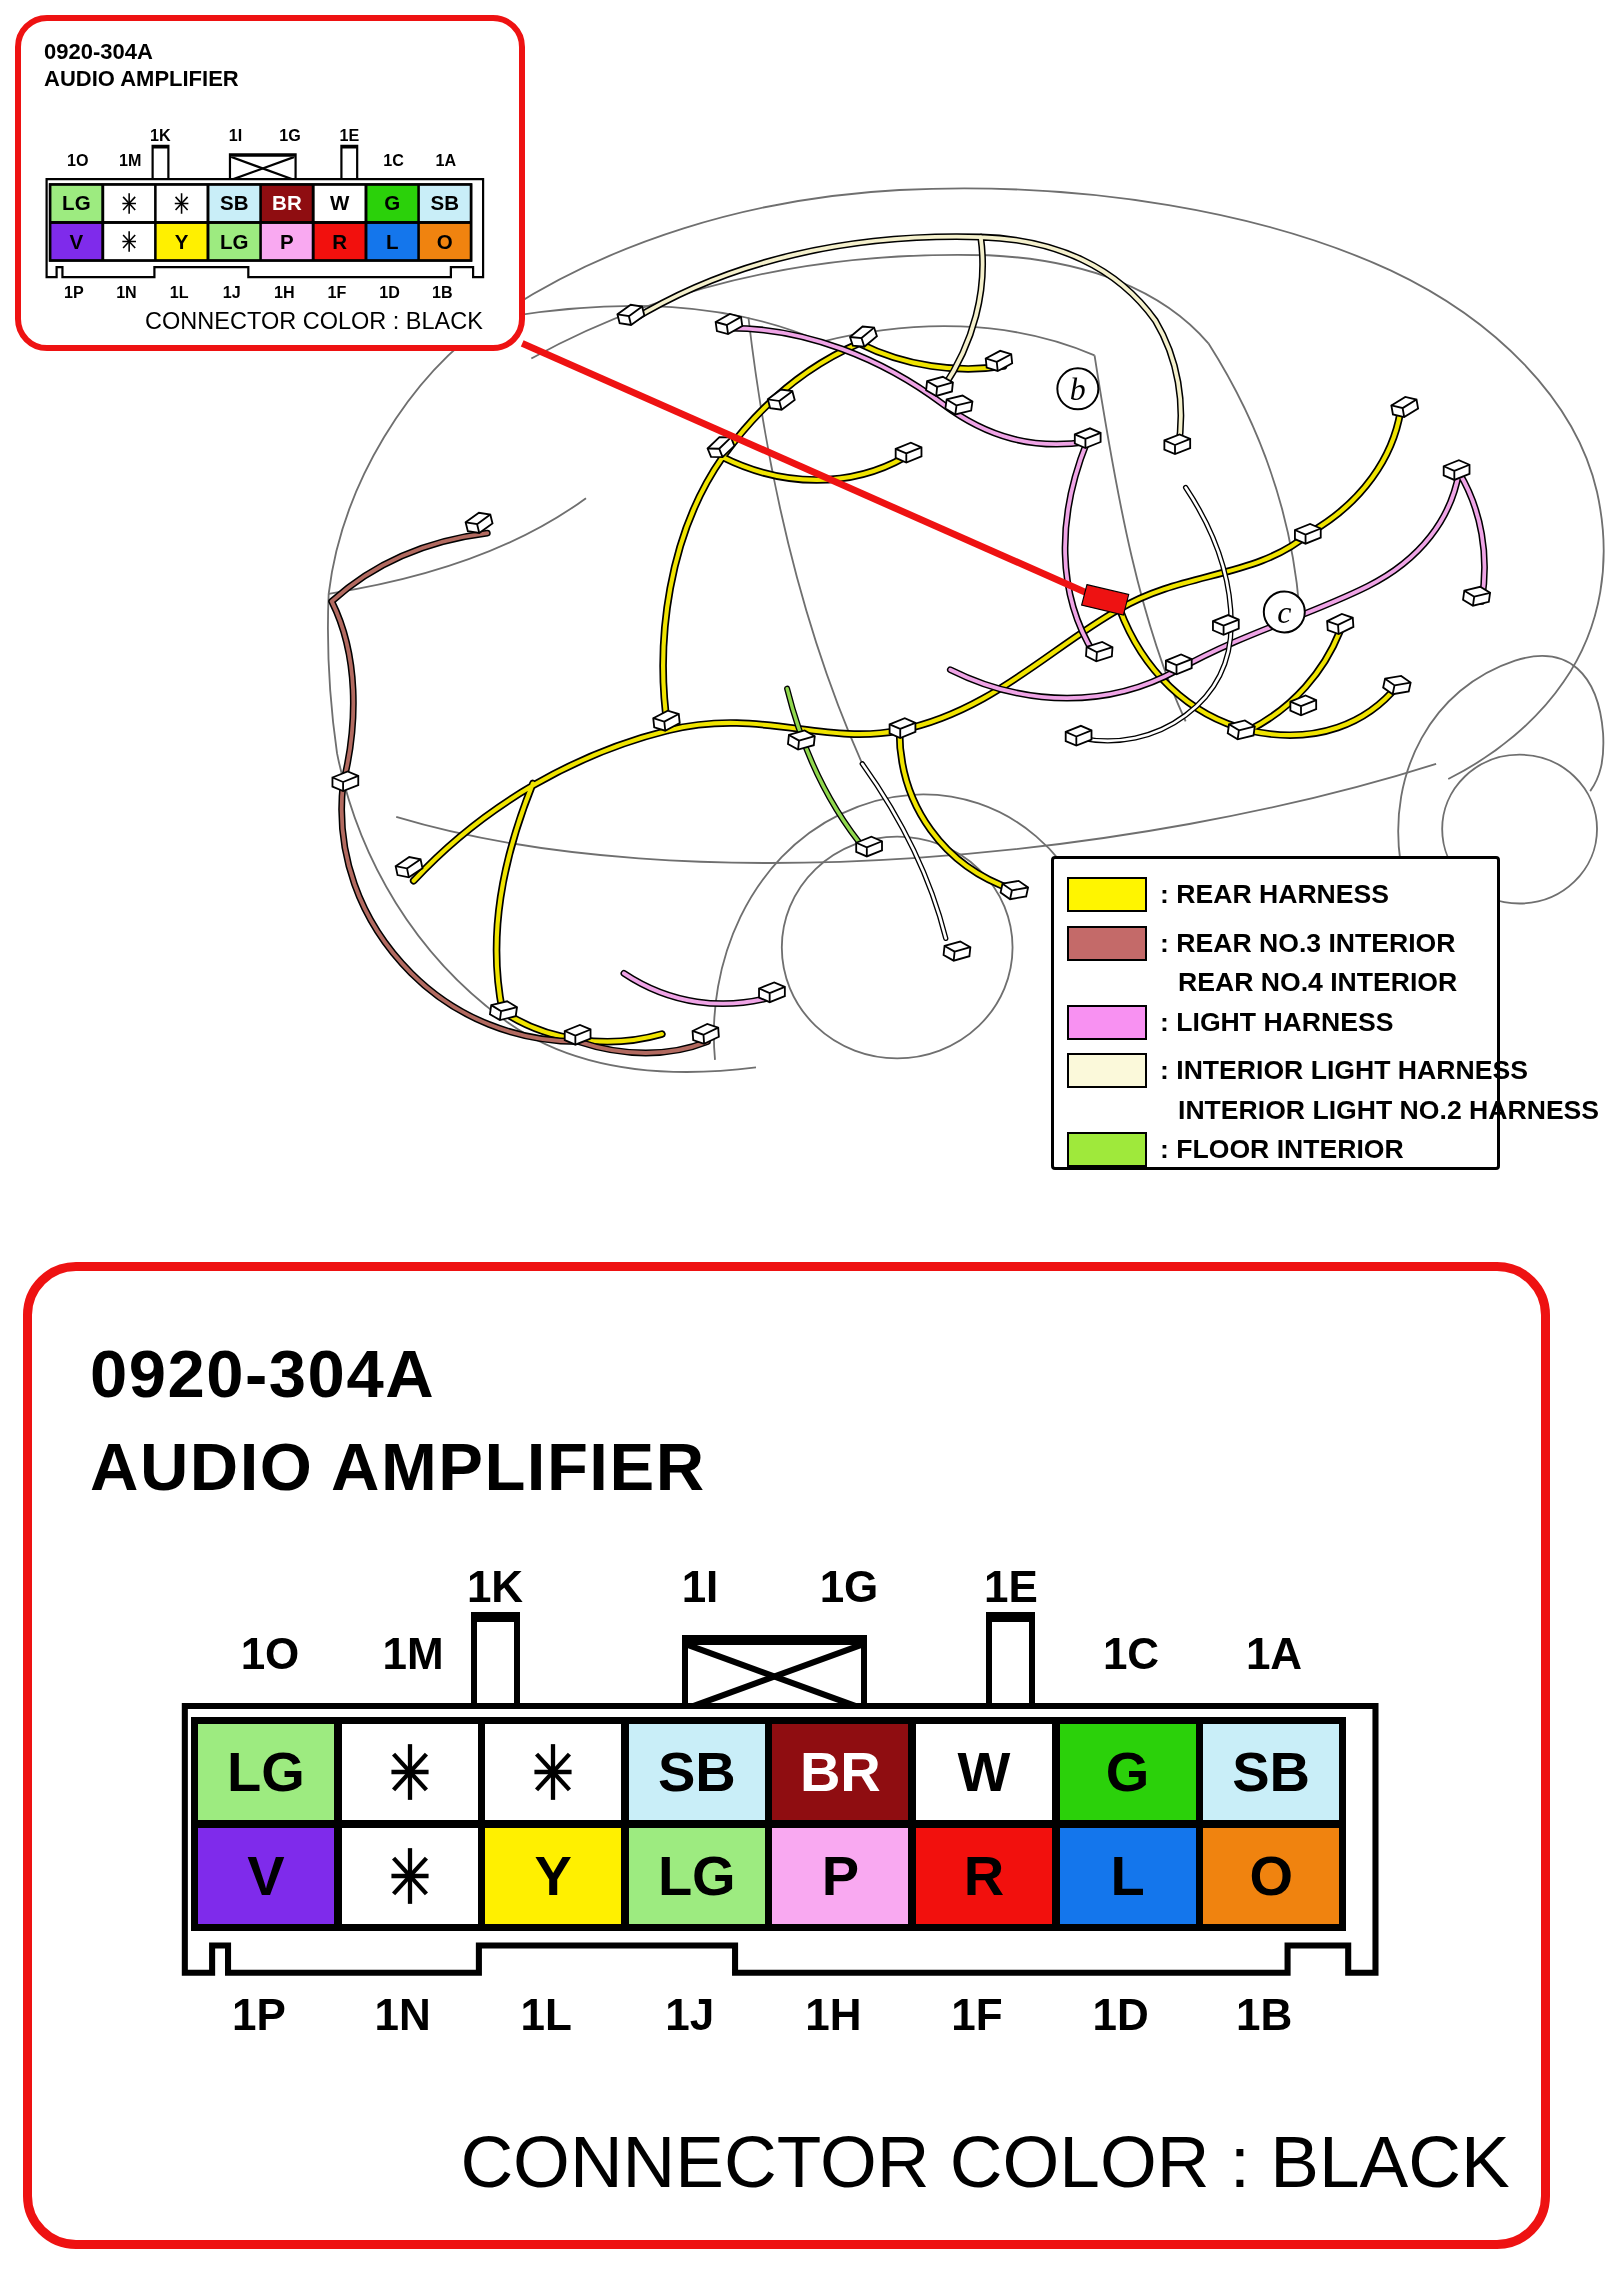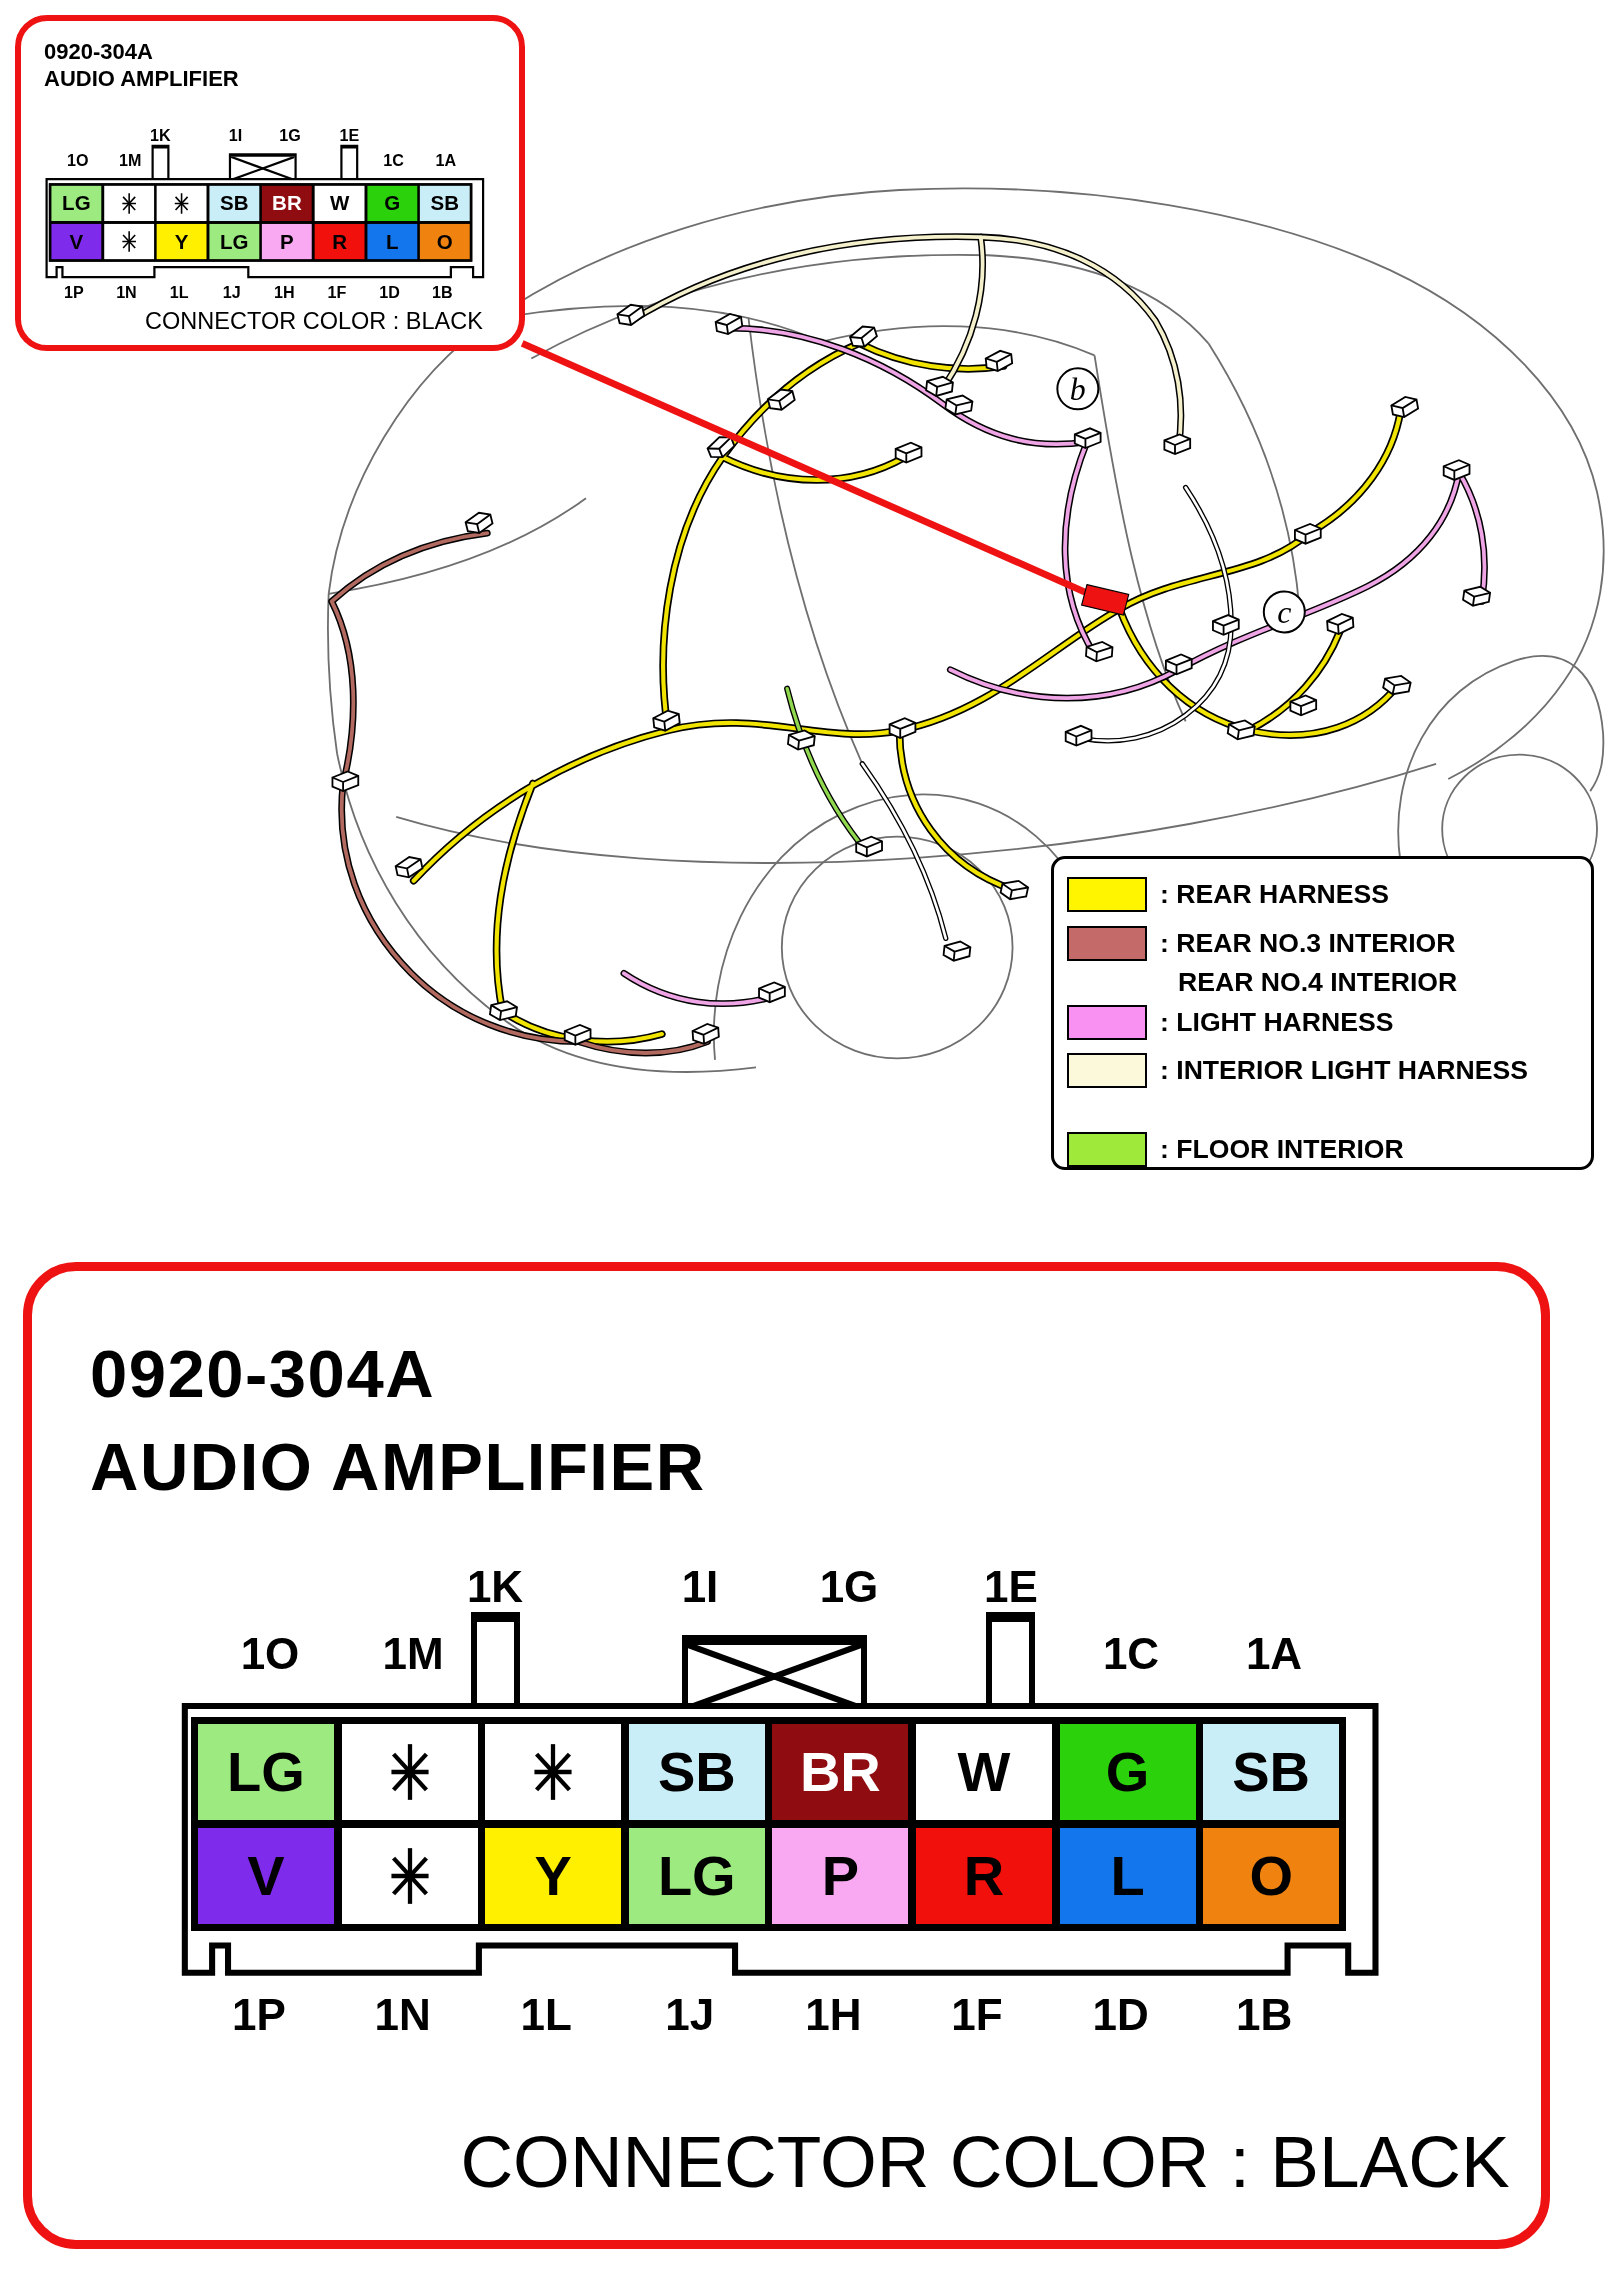--- a/index.html
+++ b/index.html
@@ -39,22 +39,22 @@
                     font-weight:700; font-size:56px; line-height:1; }
   .connector .cell svg.ast { width:50px; height:62px; stroke:#000; stroke-width:6; }
   .connector .botlabels { position:absolute; left:16px; top:454px; display:grid;
                     grid-template-columns:repeat(8,136px); gap:7.6px; }
   .connector .botlabels span { text-align:center; font-weight:700; font-size:44px; line-height:1; }
 
   #connector-small { left:43px; top:118px; transform:scale(0.3666); transform-origin:0 0; z-index:4; }
   #connector-large { left:175px; top:1539px; z-index:3; }
 
   
-  #legend-box { position:absolute; left:1051px; top:856px; width:543px; height:314px; background:#fff;
-                border:3px solid #000; border-radius:14px; z-index:4; box-sizing:border-box; }
+  #legend-box { position:absolute; left:1051px; top:856px; width:449px; height:314px; background:#fff;
+                border:3px solid #000; border-radius:4px; z-index:4; box-sizing:border-box; }
   .leg-swatch { position:absolute; left:13px; width:80px; height:35px; border:2.3px solid #000; box-sizing:border-box; }
   .leg-text { position:absolute; left:106px; font-weight:700; font-size:26.6px; line-height:35px; white-space:nowrap; }
   .leg-text.cont { padding-left:18px; }
 
   
   #car-svg { position:absolute; left:0; top:0; width:1616px; height:2273px; z-index:1; }
 </style>
 </head>
 <body>
 
@@ -176,20 +176,21 @@
   <div id="legend-box">
     <div class="leg-swatch" style="top: 18px; background: rgb(255, 245, 0);"></div>
     <div class="leg-text" style="top:18px">: REAR HARNESS</div>
     <div class="leg-swatch" style="top: 67px; background: rgb(196, 106, 105);"></div>
     <div class="leg-text" style="top:67px">: REAR NO.3 INTERIOR</div>
     <div class="leg-text cont" style="top:106px">REAR NO.4 INTERIOR</div>
     <div class="leg-swatch" style="top: 146px; background: rgb(248, 145, 242);"></div>
     <div class="leg-text" style="top:146px">: LIGHT HARNESS</div>
     <div class="leg-swatch" style="top: 194px; background: rgb(251, 249, 218);"></div>
     <div class="leg-text" style="top:194px">: INTERIOR LIGHT HARNESS</div>
+    <div class="leg-text cont" style="top:234px">INTERIOR LIGHT NO.2 HARNESS</div>
     <div class="leg-swatch" style="top: 273px; background: rgb(159, 233, 59);"></div>
     <div class="leg-text" style="top:273px">: FLOOR INTERIOR</div>
   </div>
 
   <div id="callout-box" class="red-box">
     <div class="part-number">0920-304A</div>
     <div class="part-name">AUDIO AMPLIFIER</div>
   </div>
   <div class="conn-color-label" id="callout-conn-color" style="z-index:4">CONNECTOR COLOR : BLACK</div>
 

